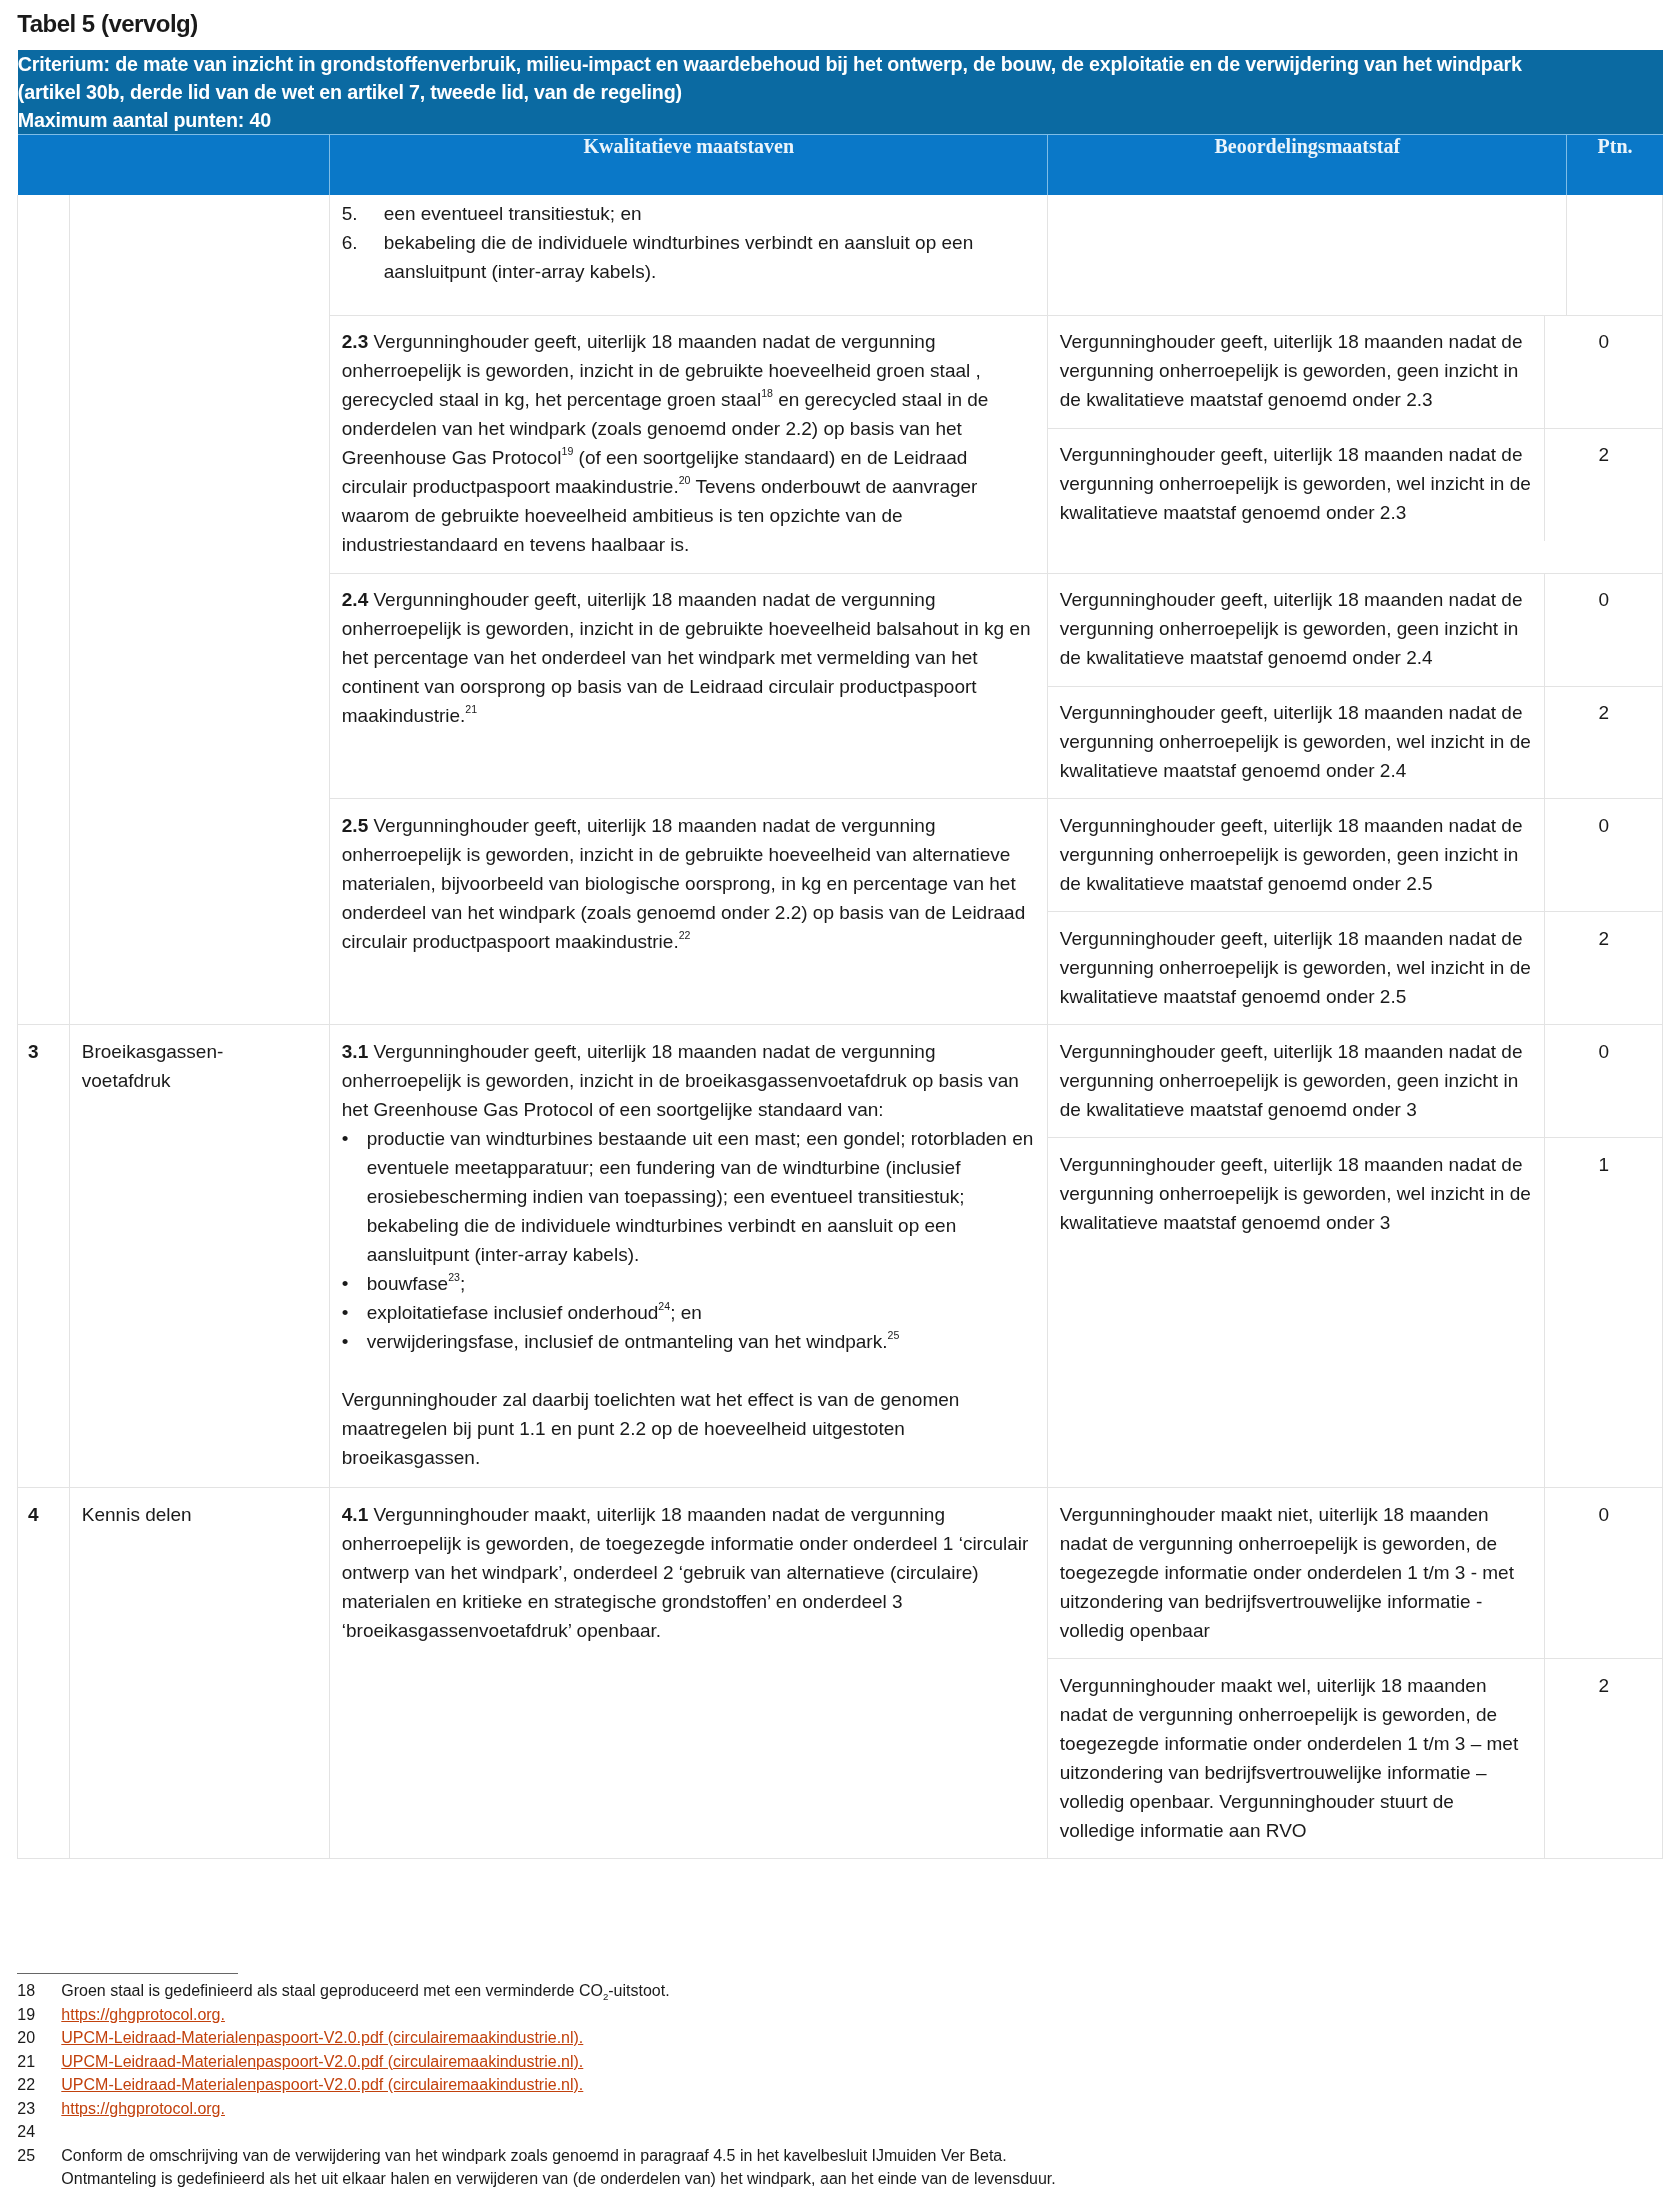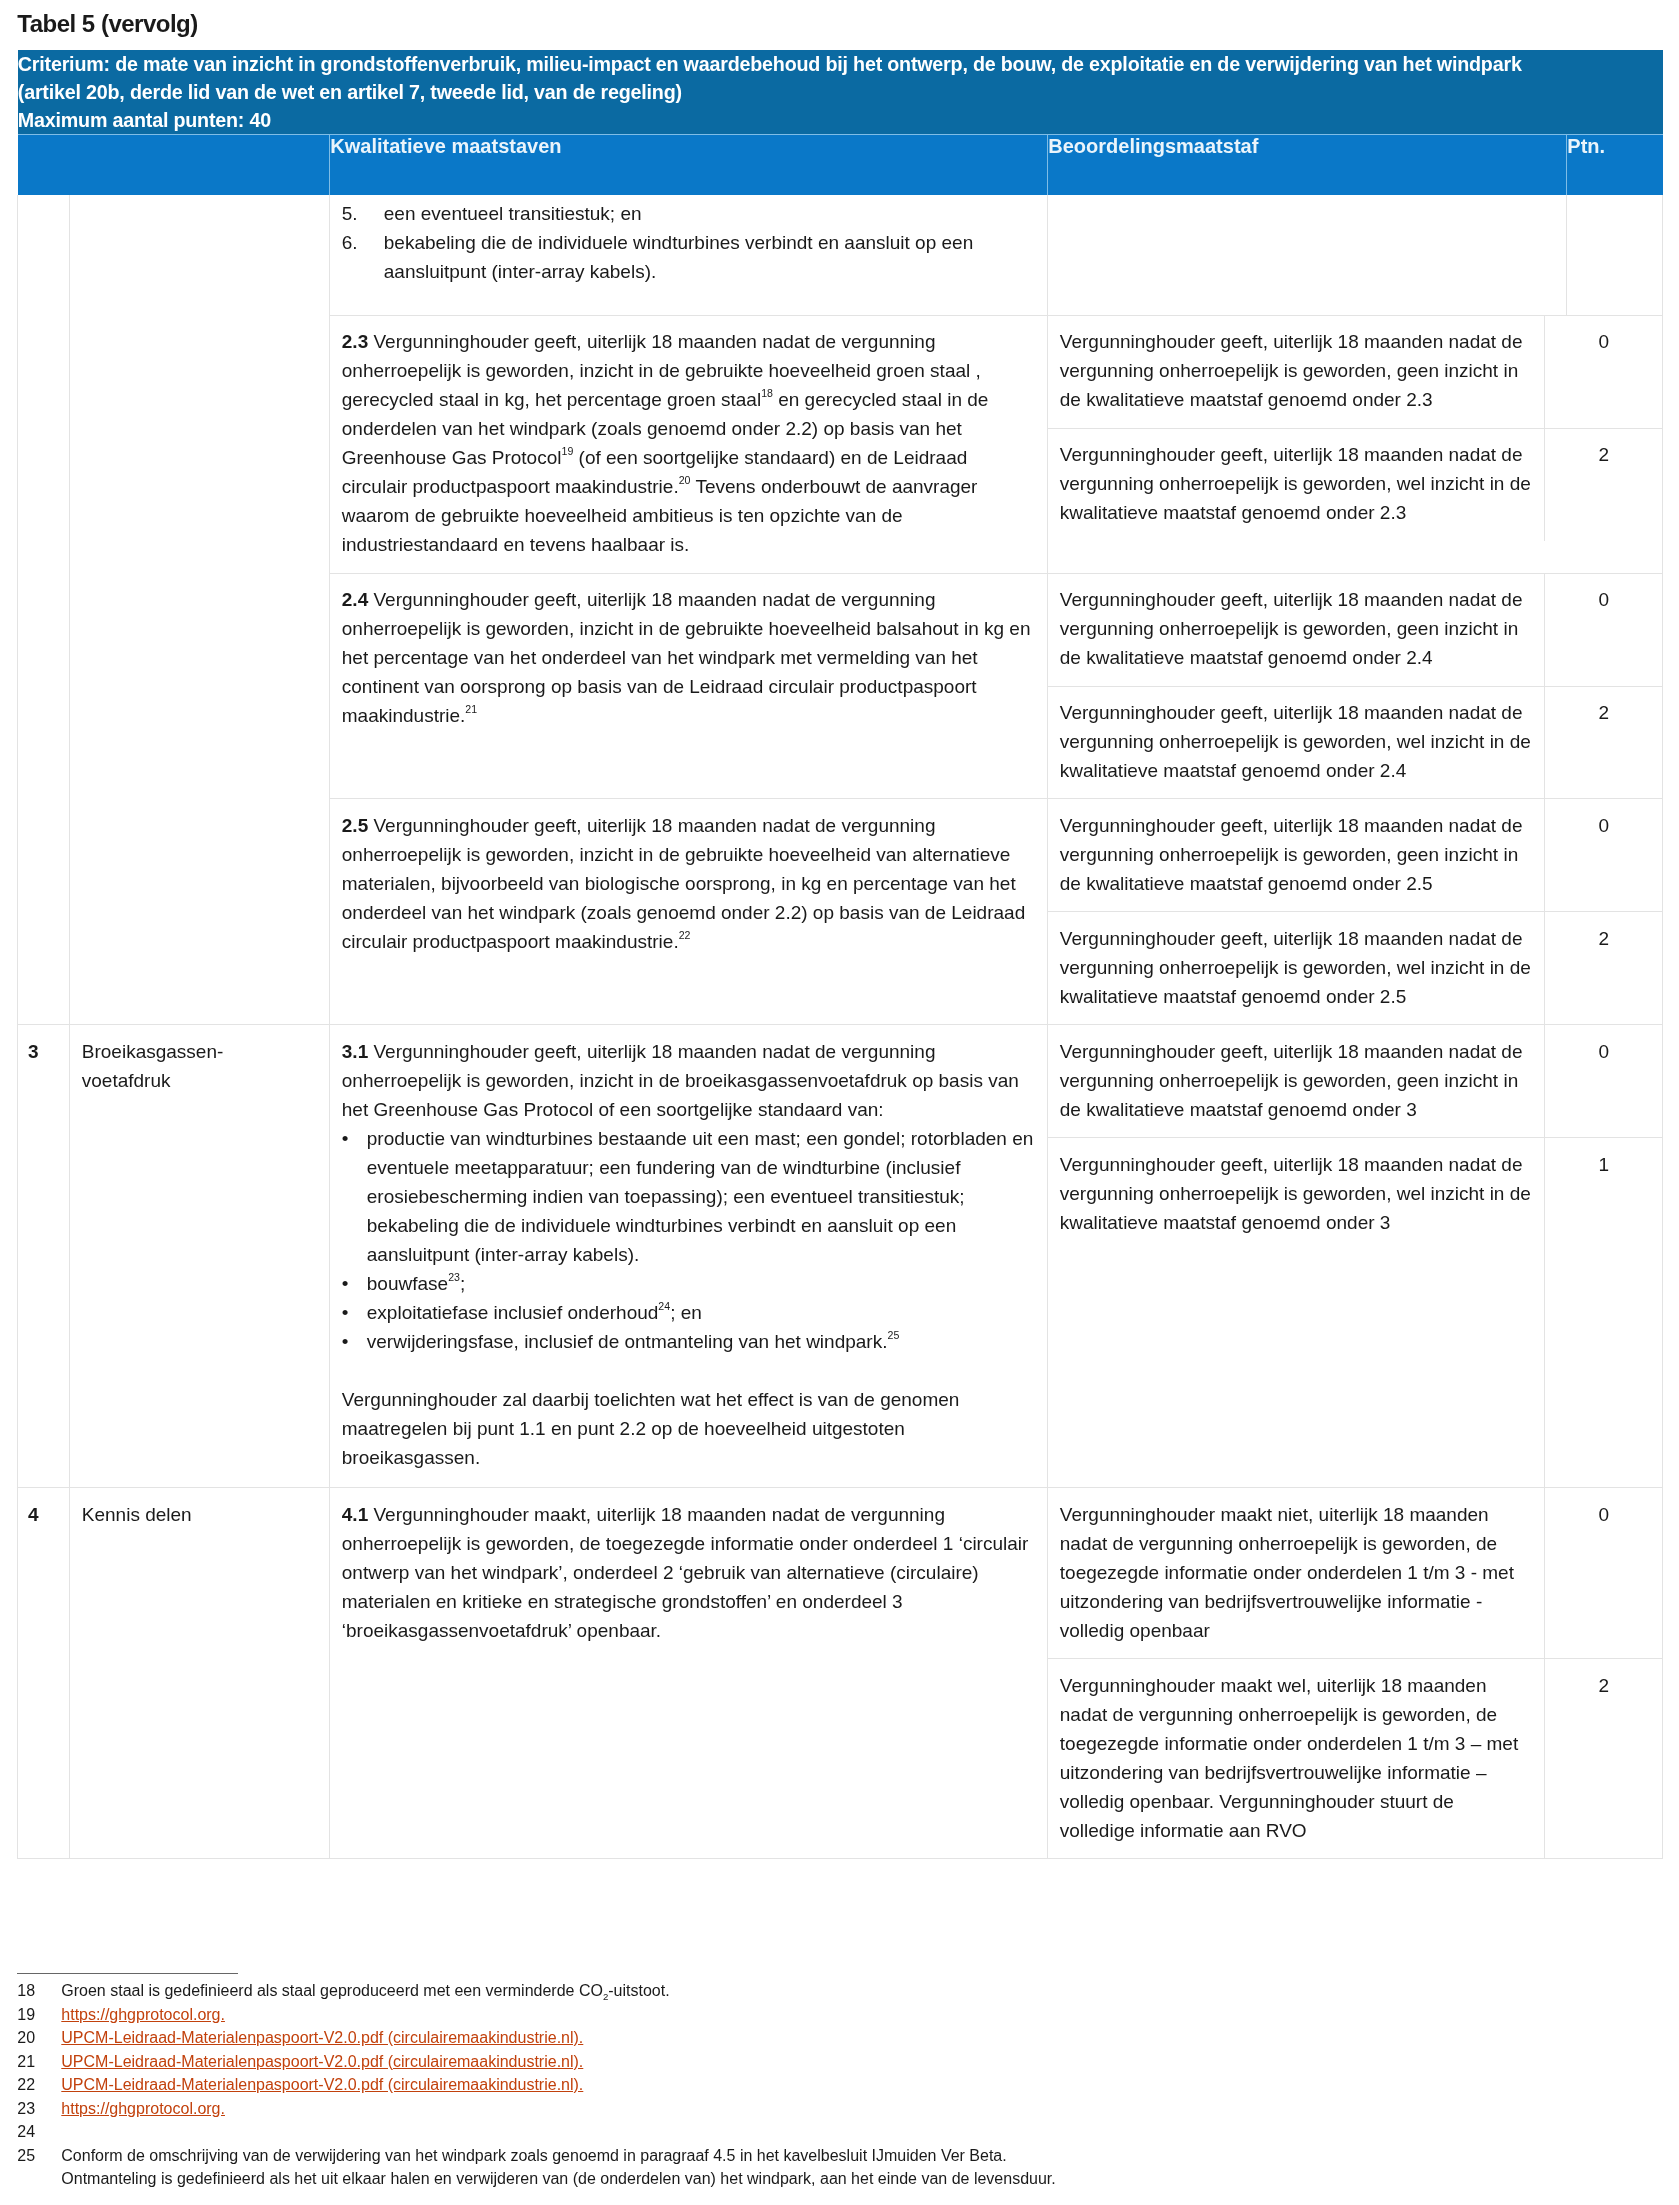--- a/index.html
+++ b/index.html
@@ -2,21 +2,21 @@
 <html><head>
 <meta charset="utf-8">
 <style>
   html, body { margin: 0; padding: 0; background: #ffffff; }
   body { width: 1679px; height: 2206px; position: relative; overflow: hidden;
          font-family: "Liberation Sans", sans-serif; color: #1a1a1a; }
   .title { position: absolute; left: 17.3px; top: 9.6px; font-size: 24px; font-weight: bold; letter-spacing: -0.5px; }
   table.main { position: absolute; left: 17.3px; top: 50px; width: 1645px; border-collapse: collapse; table-layout: fixed; }
   table.main td, table.main th { vertical-align: top; padding: 0; }
   .crit-row td { background: #0b6aa2; color: #ffffff; font-weight: bold; font-size: 19.7px; line-height: 28px; padding: 5.8px 9.6px 7.7px 9.6px; height: 83px; letter-spacing: -0.2px; }
-  .hdr-row th { background: #0a78c8; color: #eaf4fb; font-weight: bold; font-size: 20px; height: 60px; text-align: left; vertical-align: middle; border-left: 1.9px solid #7fbde6; border-top: 1.9px solid #7fbde6; }
+  .hdr-row th { background: #0a78c8; color: #eaf4fb; font-weight: bold; font-size: 20px; height: 60px; text-align: center; vertical-align: middle; border-left: 1.9px solid #7fbde6; border-top: 1.9px solid #7fbde6; font-family: Liberation Serif, serif; }
   .hdr-row th.c-empty { border-left: none; }
   .body td { border-left: 1.9px solid #e3e3e3; border-bottom: 1.9px solid #e3e3e3; font-size: 19px; line-height: 29px; }
   .body td:last-child { border-right: 1.9px solid #e3e3e3; }
   .cell { padding: 11.5px 11.5px 13.4px 11.5px; }
   .num { font-weight: bold; padding: 11.5px 9.6px; }
   .sub { border-bottom: 1.9px solid #e3e3e3; }
   .sub:last-child { border-bottom: none; }
   .subrow { display: flex; }
   .subrow .beo { width: 496px; padding: 11.5px 11.5px 13.4px 11.5px; box-sizing: border-box; }
   .subrow .pt { flex: 1; text-align: center; padding: 11.5px 5.8px; border-left: 1.9px solid #e3e3e3; }
@@ -45,21 +45,21 @@
     <col style="width:52px">
       <col style="width:260px">
       <col style="width:718px">
       <col style="width:519px">
       <col style="width:96px">
   </colgroup>
   <tbody>
       <tr class="crit-row">
     <td colspan="5">
       <div>Criterium: de mate van inzicht in grondstoffenverbruik, milieu-impact en waardebehoud bij het ontwerp, de bouw, de exploitatie en de verwijdering van het windpark</div>
-      <div>(artikel 20b, derde lid van de wet en artikel 7, tweede lid, van de regeling)</div>
+      <div>(artikel 30b, derde lid van de wet en artikel 7, tweede lid, van de regeling)</div>
       <div>Maximum aantal punten: 40</div>
     </td>
   </tr>
   <tr class="hdr-row">
     <th colspan="2" class="c-empty"></th>
     <th>Kwalitatieve maatstaven</th>
     <th>Beoordelingsmaatstaf</th>
     <th>Ptn.</th>
   </tr>
 

